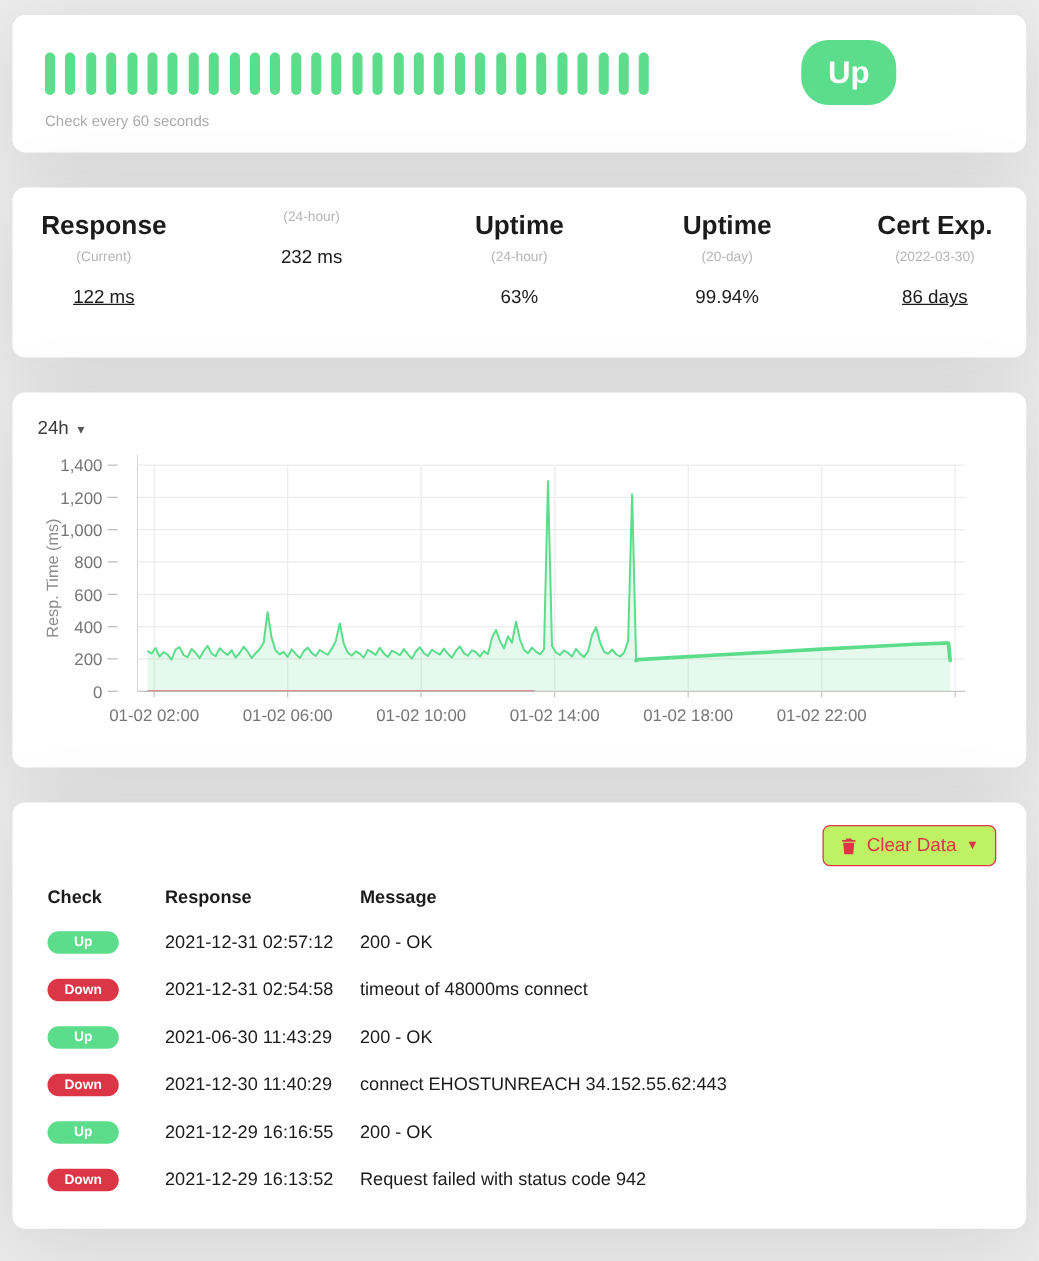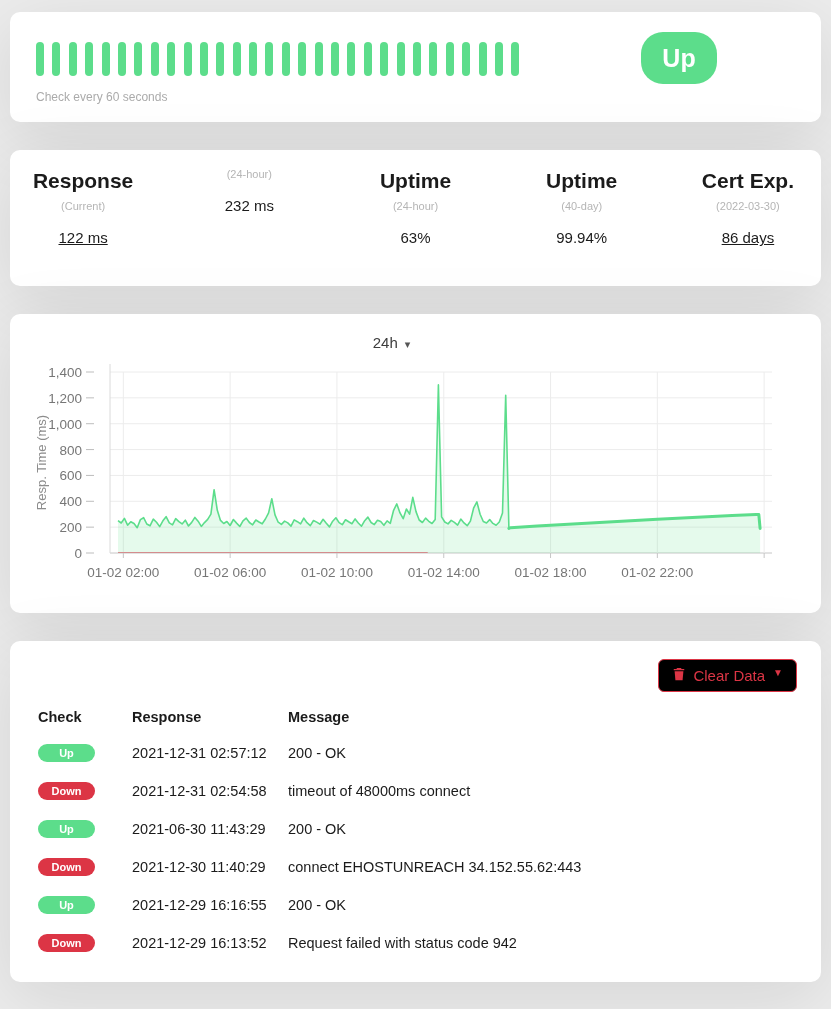--- a/index.html
+++ b/index.html
@@ -25,30 +25,30 @@
   }
   
   .card-stats{padding:18px 6px 40px;display:flex;gap:32px;}
   .stat{flex:1;text-align:center;padding:0 6px;}
   .stat .t{font-size:21px;font-weight:bold;line-height:1.2;margin:0 0 7px;}
   .stat .s{color:#b5b5b5;font-size:11px;}
   .stat .v{font-size:15px;margin-top:17px;color:#1b1b1b;}
   .stat .v.u{text-decoration:underline;}
   
   .card-chart{padding:18px 20px 12px;}
-  .chart-head{display:flex;justify-content:center;align-items:center;height:20px;padding-right:48px;}
+  .chart-head{display:flex;justify-content:flex-start;align-items:center;height:20px;padding-right:48px;}
   .period{font-size:15px;color:#3d3d3d;cursor:pointer;}
   .period .caret{font-size:11px;color:#555;margin-left:7px;}
   
   .card-events{padding:18px 24px 20px;}
   .toolbar{display:flex;justify-content:flex-end;margin-bottom:8px;}
   .btn-clear{
-    background:#000000;border:1px solid #dc3545;color:#dc3545;border-radius:6px;
+    background:#bef264;border:1px solid #dc3545;color:#dc3545;border-radius:6px;
     padding:7px 13px;font-size:15px;font-family:inherit;cursor:pointer;
-    display:flex;gap:7px;
+    display:flex;align-items:center;gap:7px;
   }
   .btn-clear svg{display:block;}
   .btn-clear .caret{font-size:10px;margin-left:1px;}
   table{width:100%;border-collapse:collapse;font-size:14.5px;}
   th{text-align:left;font-weight:bold;padding:9px 4px;font-size:14.5px;}
   th.col-status{width:86px;}
   th.col-dt{width:148px;}
   td{padding:10px 4px;vertical-align:middle;}
   .badge{
     display:inline-block;min-width:57px;box-sizing:border-box;text-align:center;
@@ -77,21 +77,21 @@
       <div class="s">(24-hour)</div>
       <div class="v">232 ms</div>
     </div>
     <div class="stat">
       <div class="t">Uptime</div>
       <div class="s">(24-hour)</div>
       <div class="v">63%</div>
     </div>
     <div class="stat">
       <div class="t">Uptime</div>
-      <div class="s">(40-day)</div>
+      <div class="s">(20-day)</div>
       <div class="v">99.94%</div>
     </div>
     <div class="stat">
       <div class="t">Cert Exp.</div>
       <div class="s">(2022-03-30)</div>
       <div class="v u">86 days</div>
     </div>
   </div>
 
 <div class="card card-chart">

